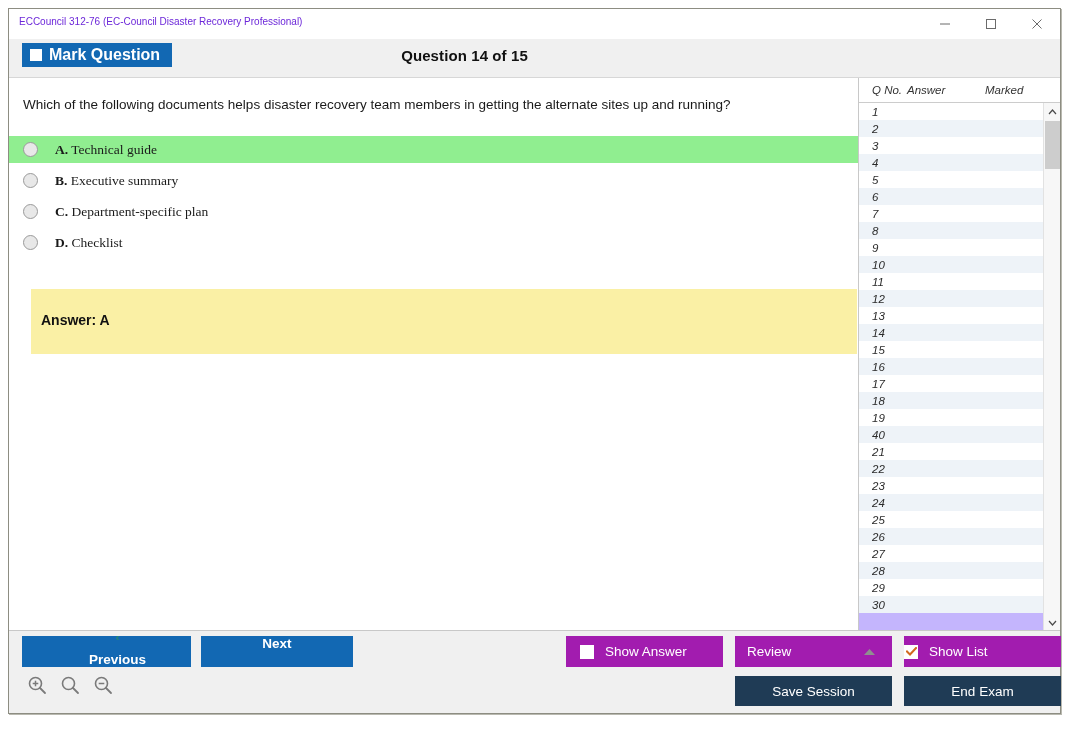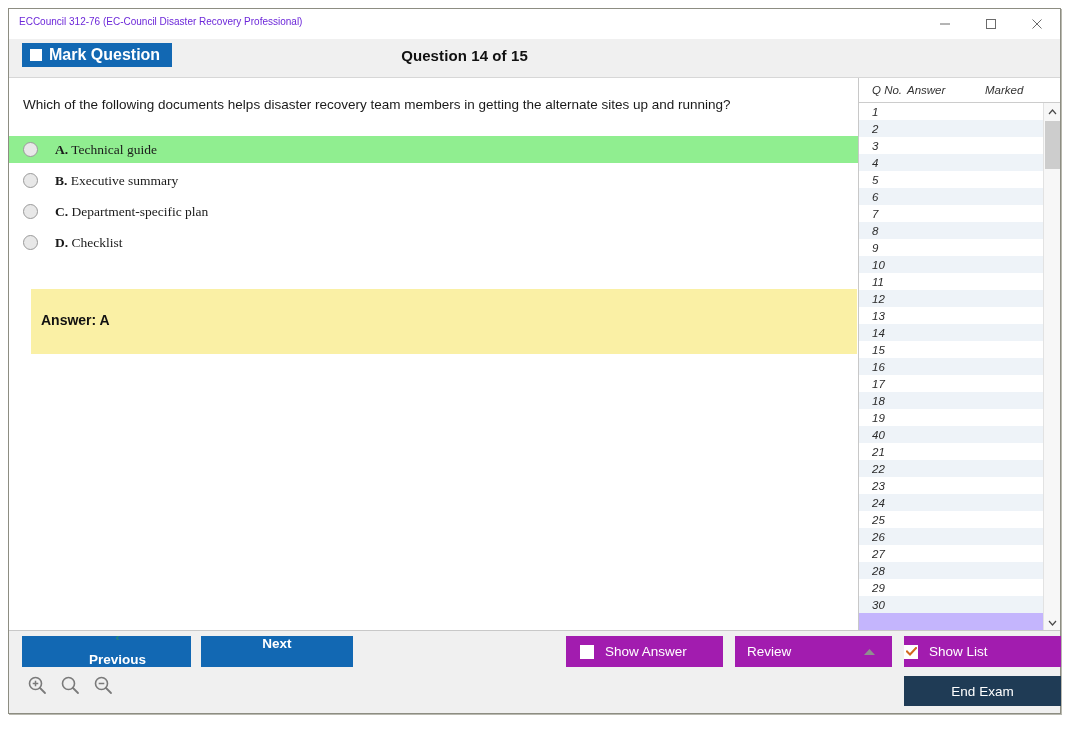--- a/index.html
+++ b/index.html
@@ -619,20 +619,23 @@
 
         <div class="btn btn-orange" id="btn-show-list">
           <span class="cbx-white">
             <svg width="11" height="9" viewBox="0 0 11 9">
               <polyline points="1,4.5 4,7.5 10,1" fill="none" stroke="#d2691e" stroke-width="2" stroke-linecap="square"></polyline>
             </svg>
           </span>
           <span>Show List</span>
         </div>
 
+        <div class="btn btn-navy" id="btn-save-session">
+          <span>Save Session</span>
+        </div>
 
         <div class="btn btn-navy" id="btn-end-exam">
           <span>End Exam</span>
         </div>
 
         <div id="zoom-tools">
           <svg class="zoom-icon" width="20" height="20" viewBox="0 0 20 20">
             <circle cx="8.5" cy="8.5" r="6" fill="none" stroke="#7a7a7a" stroke-width="1.6"></circle>
             <line x1="13" y1="13" x2="18" y2="18" stroke="#7a7a7a" stroke-width="1.8" stroke-linecap="round"></line>
             <line x1="5.7" y1="8.5" x2="11.3" y2="8.5" stroke="#7a7a7a" stroke-width="1.5"></line>

